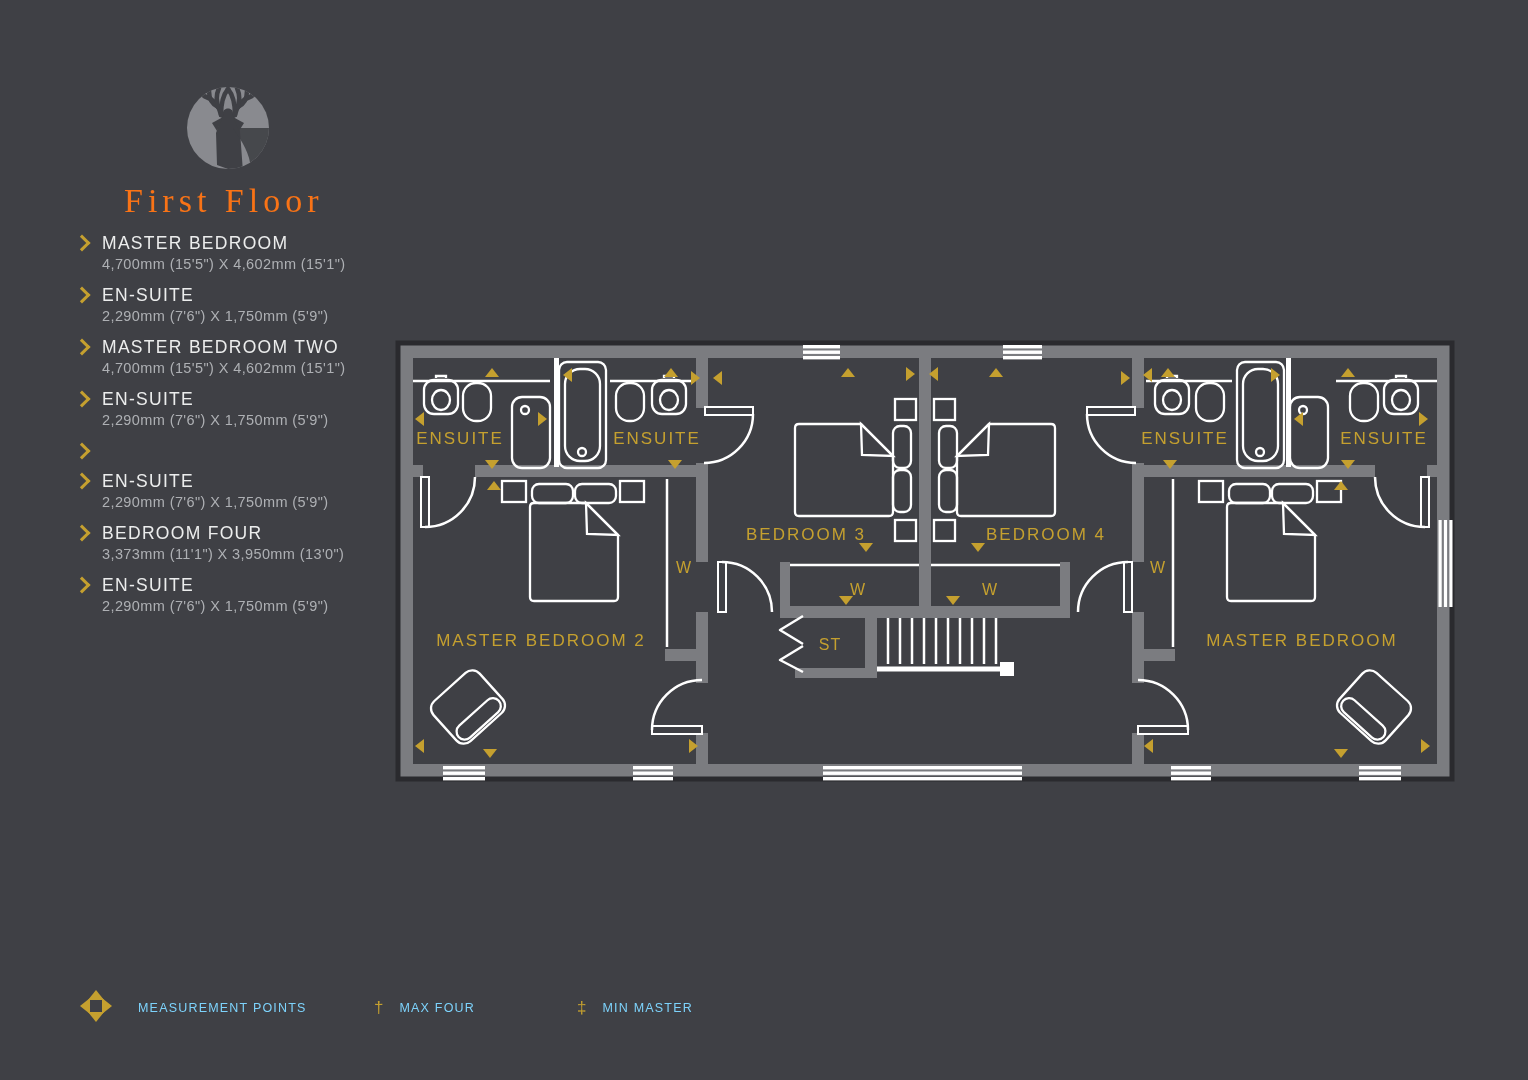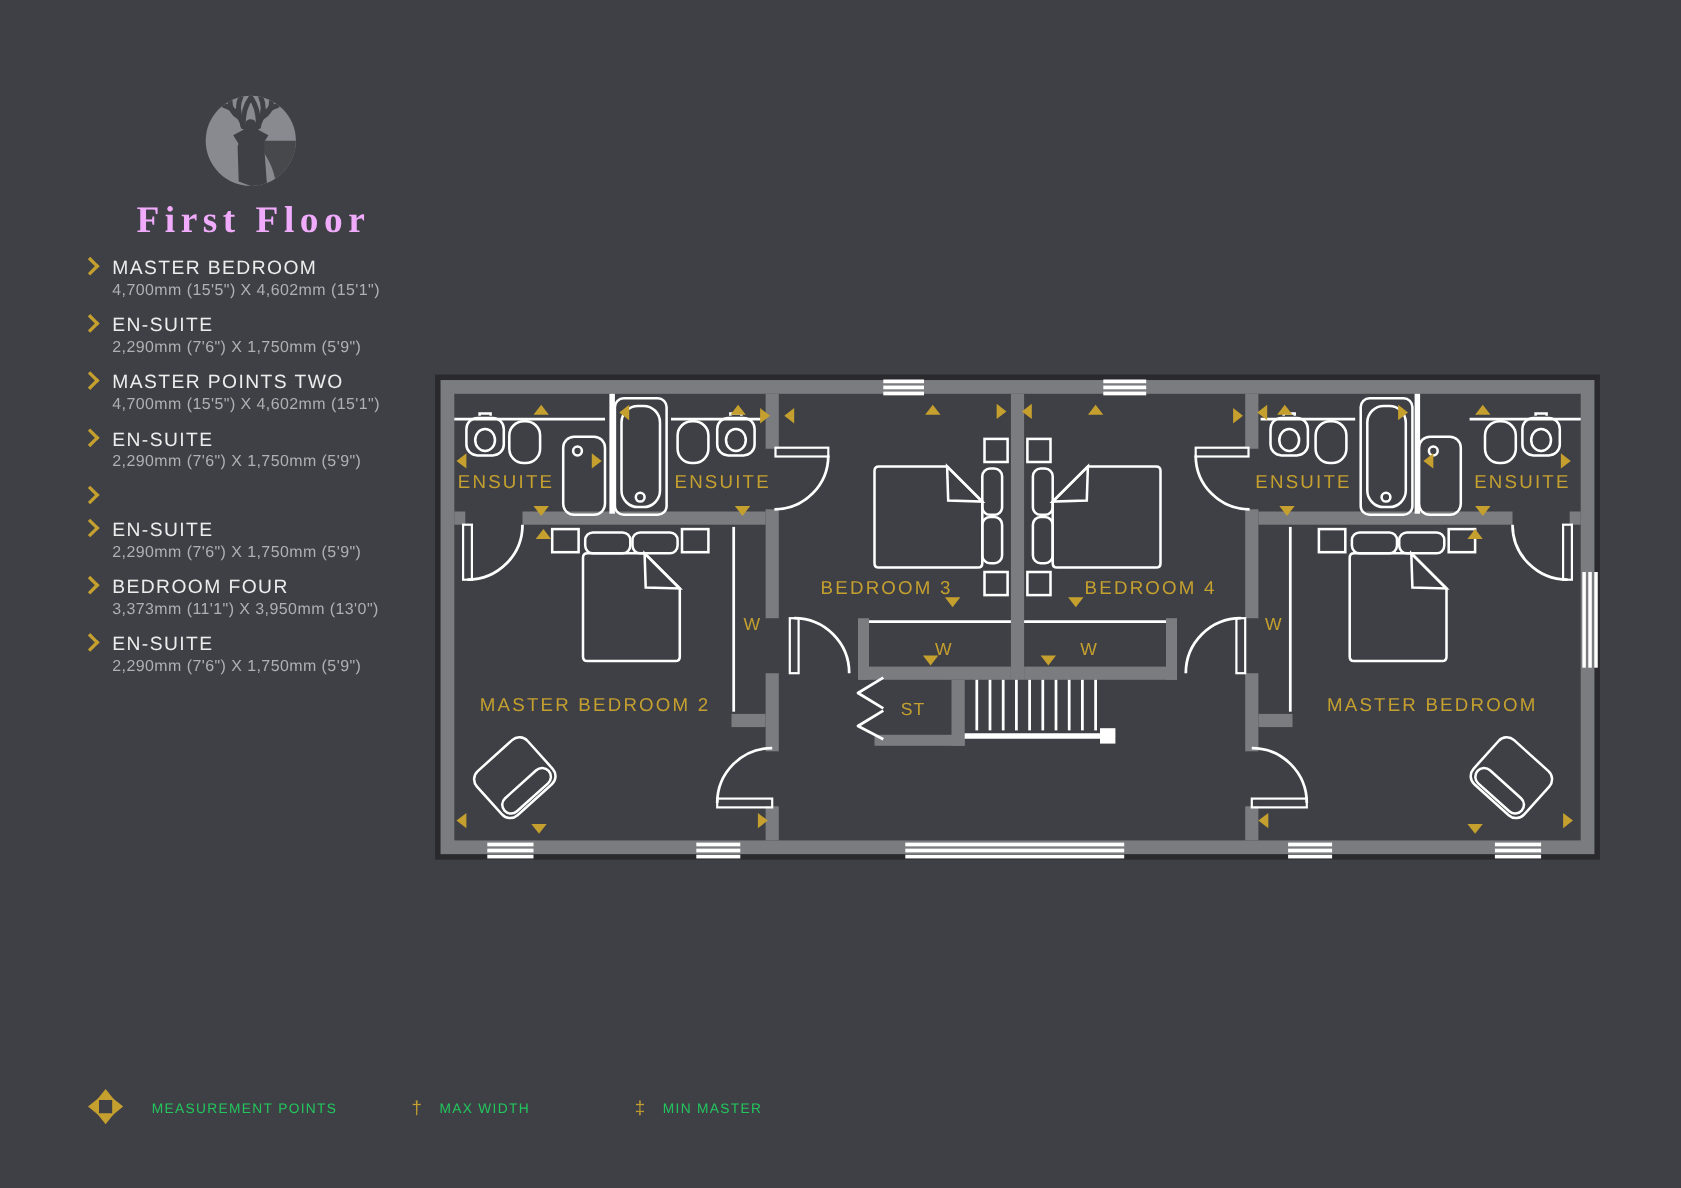--- a/index.html
+++ b/index.html
@@ -5,35 +5,35 @@
   html,body{margin:0;padding:0;}
   body{
     width:1528px;height:1080px;position:relative;overflow:hidden;
     background:#3F4045;
     font-family:"Liberation Sans", sans-serif;
   }
   .sidebar{position:absolute;left:70px;top:60px;width:320px;}
   .logo-wrap{position:absolute;left:103px;top:13px;width:110px;height:110px;}
   .floor-title{
     position:absolute;left:54px;top:122px;width:300px;
-    font-family:"Liberation Serif", serif;font-weight:700;
-    font-size:34px;color:#f0abfc;letter-spacing:5px;
+    font-family:"Liberation Serif", serif;font-weight:400;
+    font-size:34px;color:#f97316;letter-spacing:5px;
   }
   .room-list{position:absolute;left:0px;top:172px;width:320px;}
   .room-item{display:flex;margin-bottom:9px;}
   .chev-cell{width:32px;padding-top:3px;}
   .chev{display:inline-block;width:9px;height:9px;margin-left:6px;
     border-top:3px solid #C5A02F;border-right:3px solid #C5A02F;
     transform:rotate(45deg);}
   .room-name{font-size:17.5px;color:#ECEDED;letter-spacing:1.3px;line-height:22px;}
   .room-dims{font-size:14.5px;color:#AEB0B4;letter-spacing:0.4px;line-height:21px;}
   .plan-svg{position:absolute;left:0;top:0;}
   .legend{position:absolute;left:0;top:984px;width:1528px;height:60px;}
   .legend-item{position:absolute;display:flex;align-items:center;height:44px;}
-  .legend-text{font-size:12.5px;color:#22c55e;letter-spacing:1.2px;}
+  .legend-text{font-size:12.5px;color:#7dd3fc;letter-spacing:1.2px;}
   .legend-sym{font-size:17px;color:#C5A02F;margin-right:16px;}
   .lg-1{left:78px;top:2px;}
   .lg-2{left:374px;top:2px;}
   .lg-3{left:577px;top:2px;}
   .mp-icon{margin-right:24px;}
   svg text{font-family:"Liberation Sans", sans-serif;}
   .plan-label{fill:#C5A02F;font-size:17px;letter-spacing:2px;}
   .plan-label-sm{fill:#C5A02F;font-size:16px;letter-spacing:1px;}
 </style>
 </head>
@@ -79,21 +79,21 @@
     <div class="room-item">
       <div class="chev-cell"><span class="chev"></span></div>
       <div>
           <div class="room-name">EN-SUITE</div>
            <div class="room-dims">2,290mm (7'6") X 1,750mm (5'9")</div>
         </div>
     </div>
     <div class="room-item">
       <div class="chev-cell"><span class="chev"></span></div>
       <div>
-          <div class="room-name">MASTER POINTS TWO</div>
+          <div class="room-name">MASTER BEDROOM TWO</div>
            <div class="room-dims">4,700mm (15'5") X 4,602mm (15'1")</div>
         </div>
     </div>
     <div class="room-item">
       <div class="chev-cell"><span class="chev"></span></div>
       <div>
           <div class="room-name">EN-SUITE</div>
            <div class="room-dims">2,290mm (7'6") X 1,750mm (5'9")</div>
         </div>
     </div>
@@ -456,19 +456,19 @@
           <polygon points="18,34 26,24 10,24"></polygon>
           <polygon points="2,18 12,10 12,26"></polygon>
           <polygon points="34,18 24,10 24,26"></polygon>
         </g>
       </svg>
     </span>
     <span class="legend-text">MEASUREMENT POINTS</span>
   </div>
   <div class="legend-item lg-2">
     <span class="legend-sym">†</span>
-    <span class="legend-text">MAX WIDTH</span>
+    <span class="legend-text">MAX FOUR</span>
   </div>
   <div class="legend-item lg-3">
     <span class="legend-sym">‡</span>
     <span class="legend-text">MIN MASTER</span>
   </div>
 </div>
 
 </body></html>

